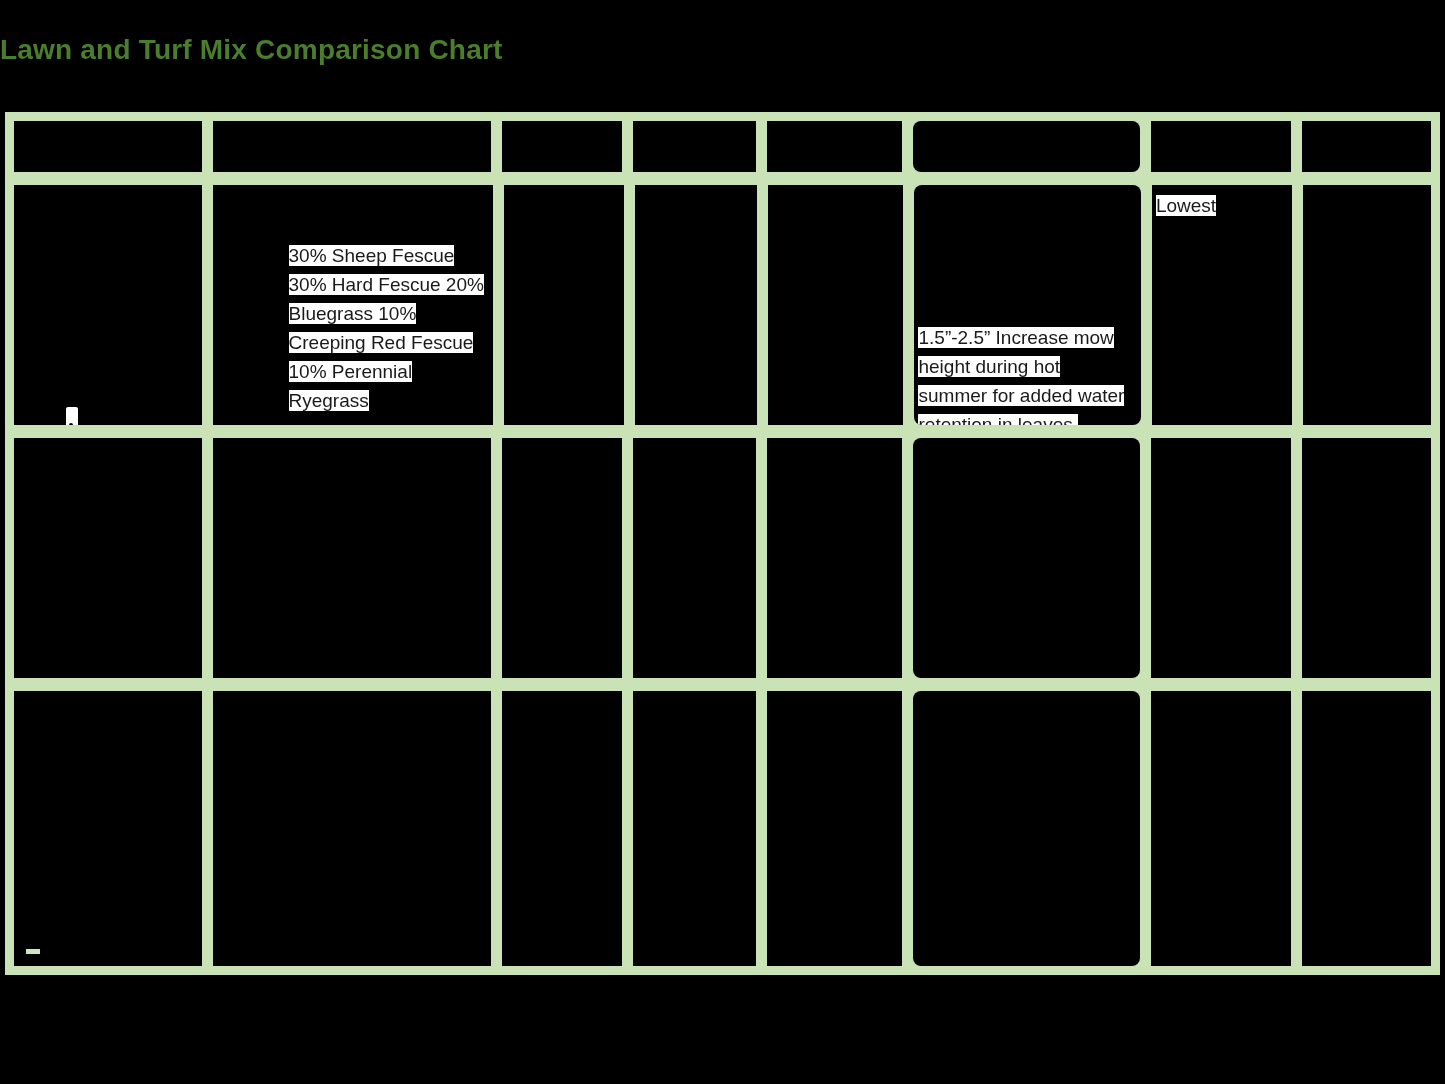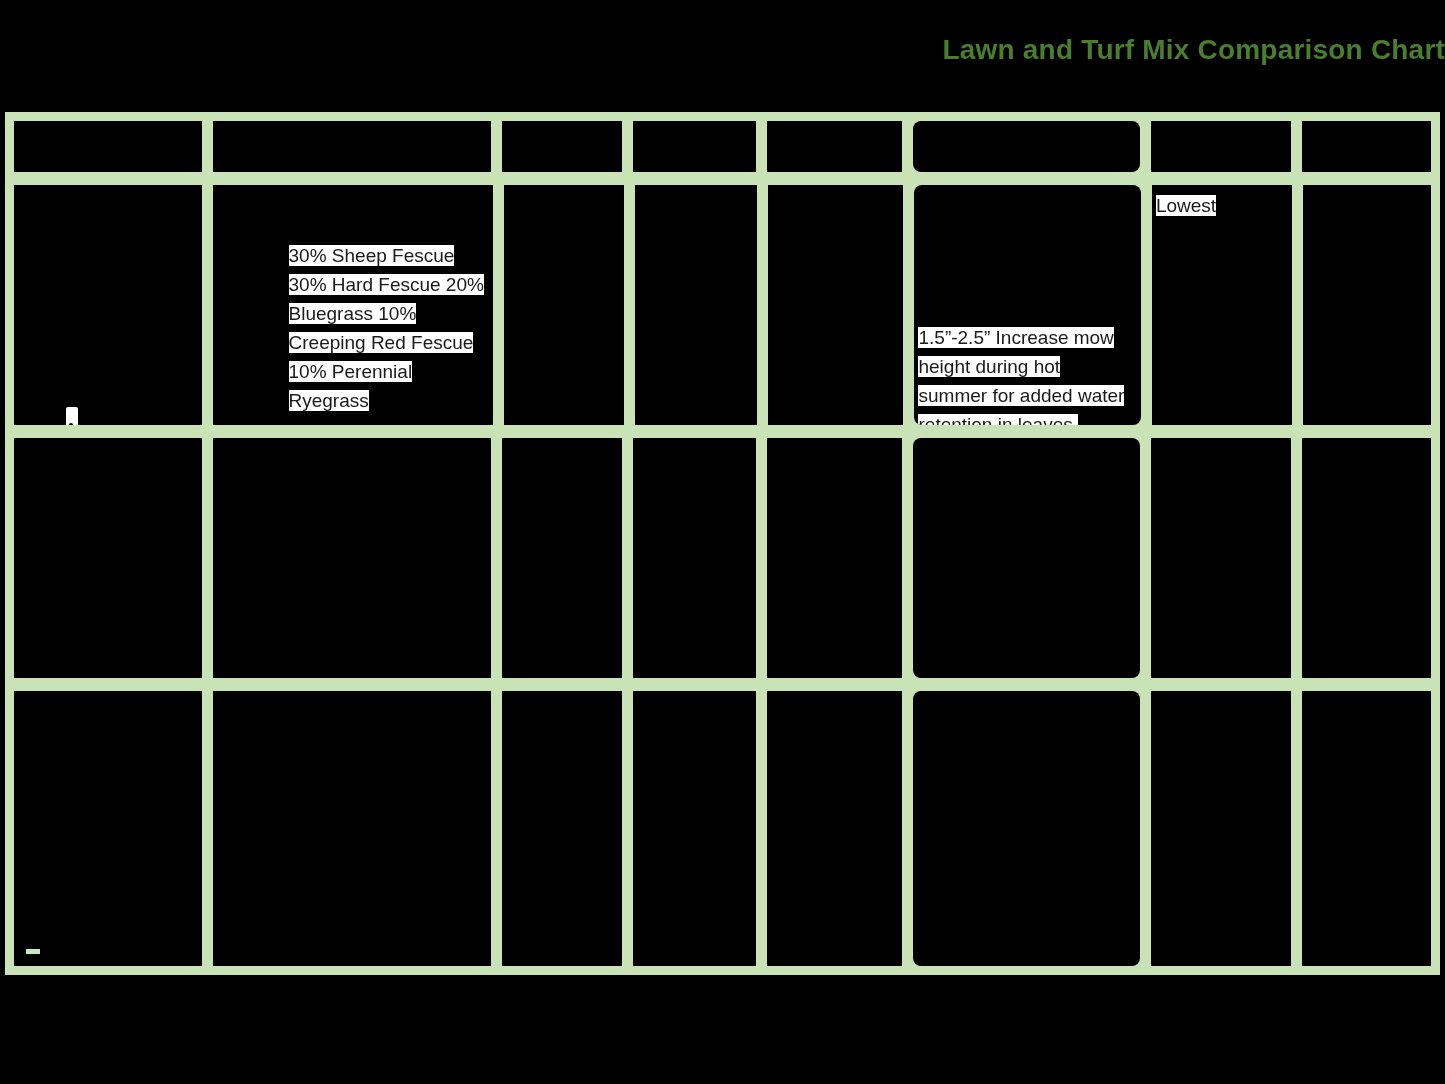--- a/index.html
+++ b/index.html
@@ -7,21 +7,21 @@
     width: 1445px; height: 1084px;
     background: #000000;
     font-family: "Liberation Sans", sans-serif;
     overflow: hidden;
   }
   .page { position: relative; width: 1445px; height: 1084px; background: #000000; }
 
   
   .title-bar {
     position: absolute; left: 0; top: 0; width: 1445px; height: 100px;
-    display: flex; align-items: center; justify-content: flex-end;
+    display: flex; align-items: center; justify-content: flex-start;
     background: #000000;
   }
   .title-text {
     font-size: 28px; font-weight: bold; letter-spacing: 0.2px;
     color: #4a7d2c;
     font-family: "Liberation Sans", sans-serif;
   }
 
   
   .table-wrap {

